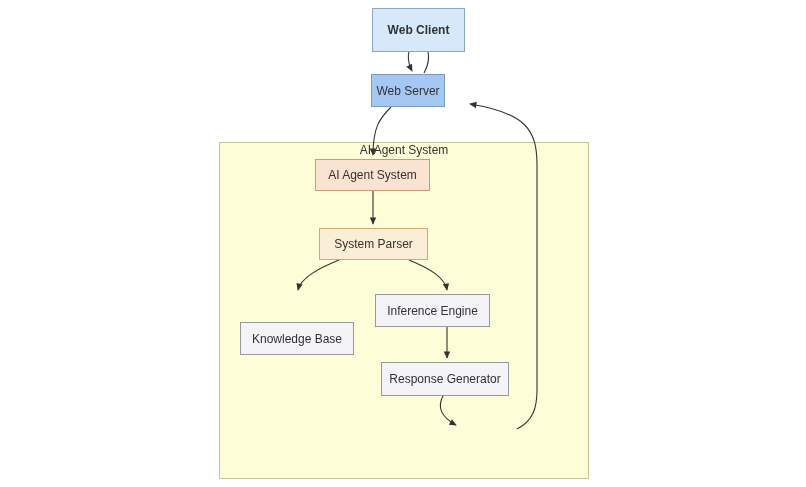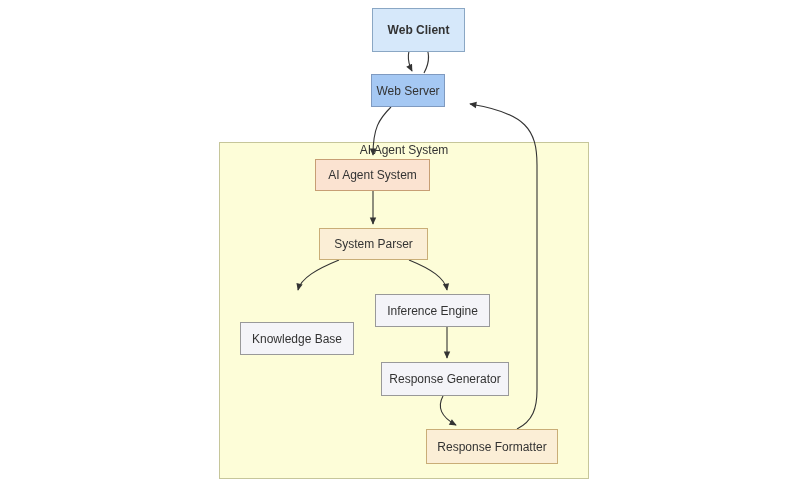--- a/index.html
+++ b/index.html
@@ -77,17 +77,14 @@
   </div>
   <div class="node n-knowledge-base">
     <span>Knowledge Base</span>
   </div>
   <div class="node n-inference-engine">
     <span>Inference Engine</span>
   </div>
   <div class="node n-response-generator">
     <span>Response Generator</span>
   </div>
-  <div class="node n-response-formatter">
-    <span>Response Formatter</span>
-  </div>
 
 </div>
 
 </body></html>

